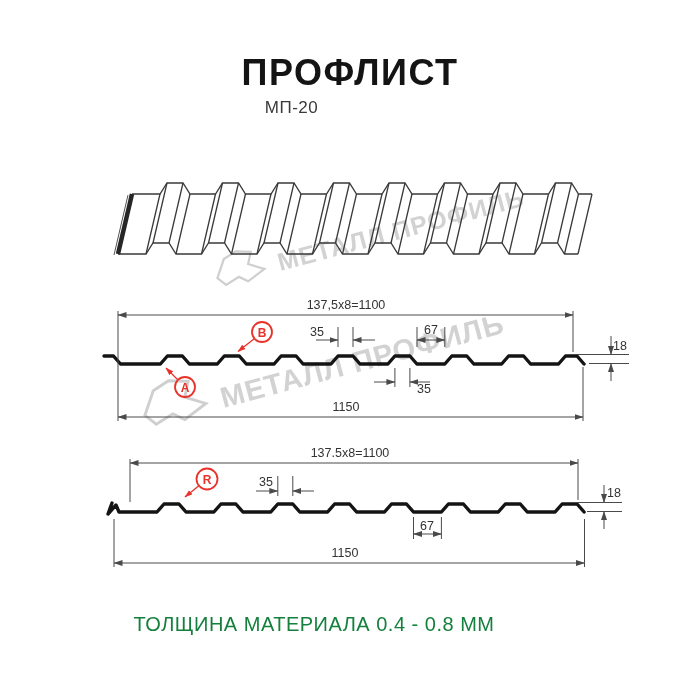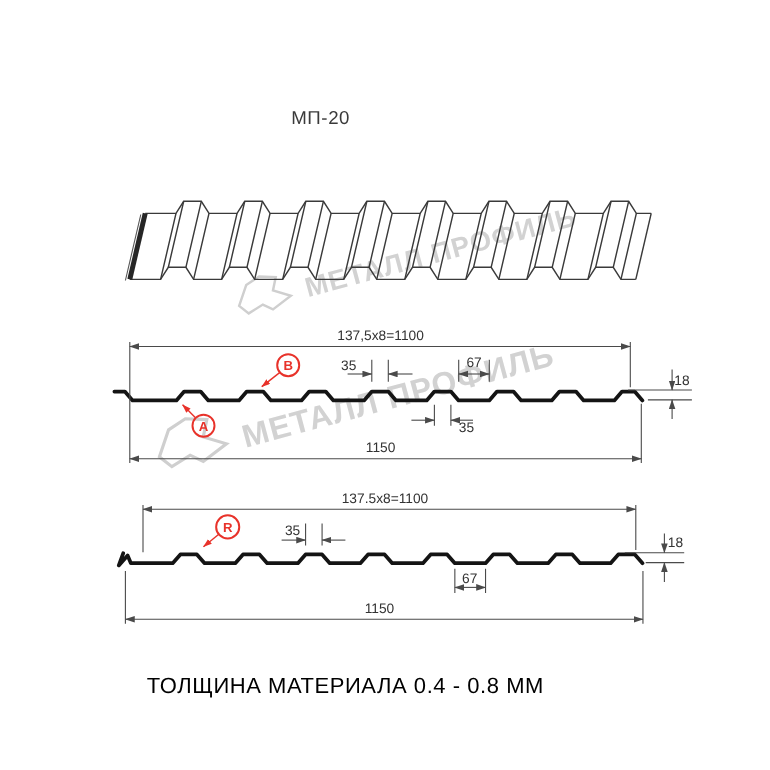--- a/index.html
+++ b/index.html
@@ -3,21 +3,21 @@
 <meta charset="utf-8">
 <style>
   html,body{margin:0;padding:0;background:#ffffff;}
   .stage{position:relative;width:700px;height:700px;background:#ffffff;overflow:hidden;
          font-family:"Liberation Sans",sans-serif;}
   .title{position:absolute;top:52px;left:0;width:700px;text-align:center;
          font-size:36px;font-weight:bold;letter-spacing:1.5px;color:#141414;z-index:3;}
   .subtitle{position:absolute;top:98px;left:0;width:583px;text-align:center;
          font-size:17px;font-weight:500;letter-spacing:0.5px;color:#3a3a3a;z-index:3;}
   .footer{position:absolute;top:613px;left:0;width:628px;text-align:center;
-         font-size:20px;font-weight:500;letter-spacing:0.5px;color:#000000;z-index:3;}
+         font-size:20px;font-weight:500;letter-spacing:0.5px;color:#15803d;z-index:3;}
   .wm{position:absolute;display:flex;align-items:flex-end;gap:10px;z-index:0;
       color:#d2d2d2;font-weight:bold;white-space:nowrap;transform:rotate(-15deg);
       transform-origin:0 100%;}
   .wm-1{left:218px;top:244px;height:50px;font-size:25px;letter-spacing:1px;}
   .wm-2{left:146px;top:380px;height:56px;font-size:29px;letter-spacing:1px;}
   .wm svg{display:block;}
   .overlay{position:absolute;left:0;top:0;z-index:2;}
   .dimtxt{font-size:12.5px;fill:#333333;}
   .lbltxt{font-size:12px;font-weight:bold;fill:#e8322a;}
 </style>
@@ -33,20 +33,21 @@
     <span>МЕТАЛЛ ПРОФИЛЬ</span>
   </div>
 
   <div class="wm wm-2">
     <svg width="72" height="52" viewBox="0 0 100 72">
       <polygon points="6,44 26,14 50,6 76,14 66,34 92,50 58,64 44,52 18,60" fill="none" stroke="#cfcfcf" stroke-width="4" stroke-linejoin="miter"></polygon>
     </svg>
     <span>МЕТАЛЛ ПРОФИЛЬ</span>
   </div>
 
+  <div class="title">ПРОФЛИСТ</div>
   <div class="subtitle">МП-20</div>
 
   <svg class="overlay" width="700" height="700" viewBox="0 0 700 700">
     <defs>
       <marker id="mA" orient="auto-start-reverse" markerWidth="10" markerHeight="7" refX="8.5" refY="3" markerUnits="userSpaceOnUse">
         <path d="M0,0 L9,3 L0,6 Z" fill="#4a4a4a"></path>
       </marker>
       <marker id="mR" orient="auto" markerWidth="9" markerHeight="7" refX="7.5" refY="2.75" markerUnits="userSpaceOnUse">
         <path d="M0,0 L8,2.75 L0,5.5 Z" fill="#e8322a"></path>
       </marker>

